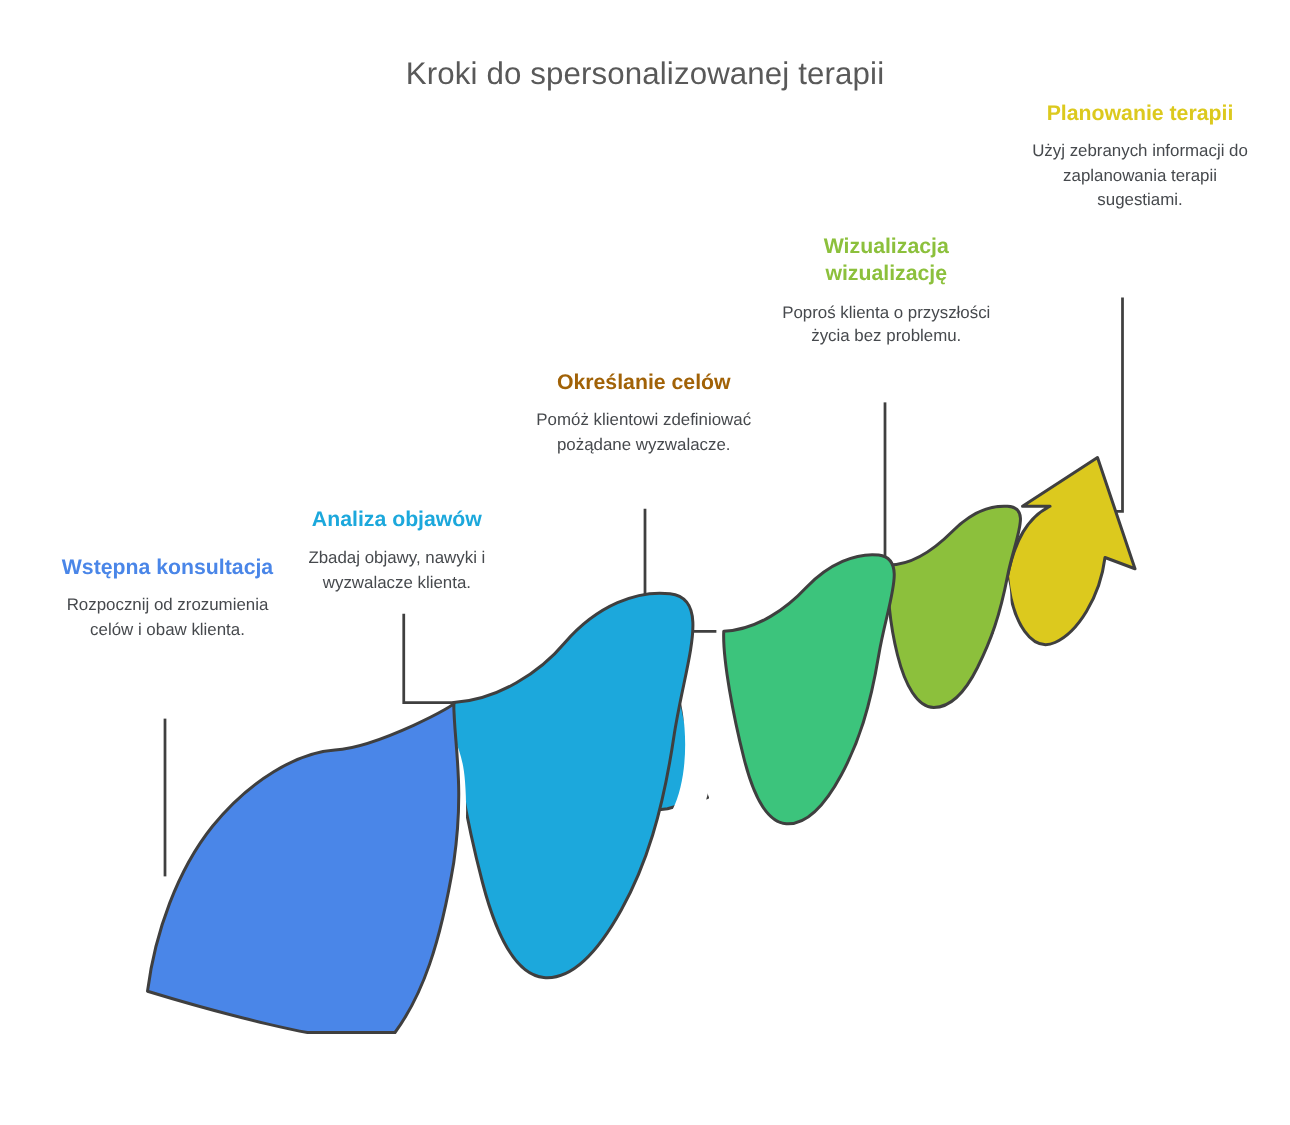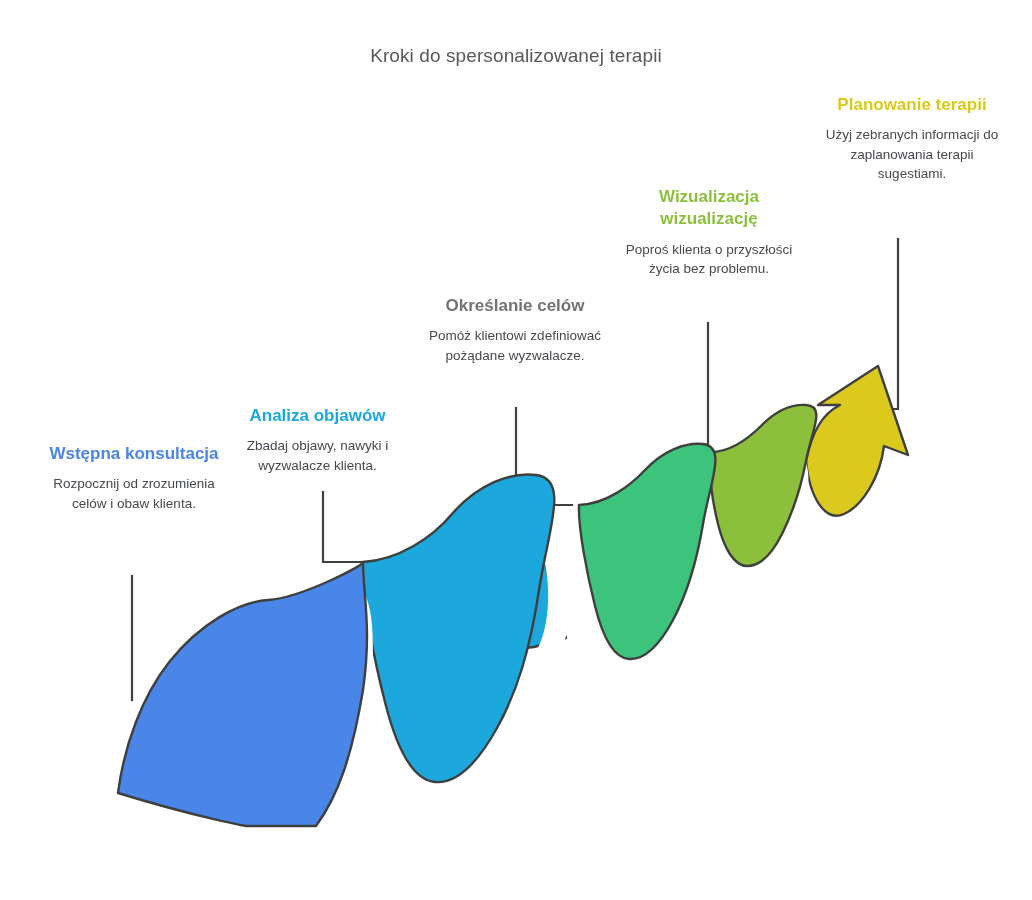--- a/index.html
+++ b/index.html
@@ -16,21 +16,21 @@
     height: 900px;
     background: #ffffff;
     overflow: hidden;
   }
   #title {
     position: absolute;
     left: 0;
     top: 45px;
     width: 1032px;
     text-align: center;
-    font-size: 19px;
+    font-size: 25px;
     color: #595959;
     letter-spacing: 0.1px;
     font-weight: 400;
   }
   #ribbon {
     position: absolute;
     left: 0;
     top: 0;
     width: 1032px;
     height: 900px;
@@ -49,21 +49,21 @@
     font-size: 13.5px;
     line-height: 1.42;
     color: #46494d;
     margin: 0;
   }
   
   #step-0 { left: 48px;  top: 443px; width: 172px; }
   #step-1 { left: 225px; top: 405px; width: 185px; }
   #step-2 { left: 420px; top: 295px; width: 190px; }
   #step-3 { left: 620px; top: 186px; width: 178px; }
-  #step-4 { left: 822px; top: 94px;  width: 180px; }
+  #step-4 { left: 822px; top: 80px;  width: 180px; }
 </style>
 </head>
 <body>
 
 <div id="canvas">
 
   <div id="title">Kroki do spersonalizowanej terapii</div>
 
   <svg id="ribbon" viewBox="0 0 1032 900" width="1032" height="900" xmlns="http://www.w3.org/2000/svg">
 
@@ -174,21 +174,21 @@
     <div class="step-title" style="color:#1ca8dc">Analiza objawów</div>
     <div class="step-body">Zbadaj objawy, nawyki i wyzwalacze klienta.</div>
   </div>
 
   <div class="step" id="step-0">
     <div class="step-title" style="color:#4a86e8">Wstępna konsultacja</div>
     <div class="step-body">Rozpocznij od zrozumienia celów i obaw klienta.</div>
   </div>
 
   <div class="step" id="step-2">
-    <div class="step-title" style="color:#737373">Określanie celów</div>
+    <div class="step-title" style="color:#a16207">Określanie celów</div>
     <div class="step-body">Pomóż klientowi zdefiniować pożądane wyzwalacze.</div>
   </div>
 
   <div class="step" id="step-3">
     <div class="step-title" style="color:#8cc03c">Wizualizacja wizualizację</div>
     <div class="step-body">Poproś klienta o przyszłości życia bez problemu.</div>
   </div>
 
   <div class="step" id="step-4">
     <div class="step-title" style="color:#dcc91e">Planowanie terapii</div>

